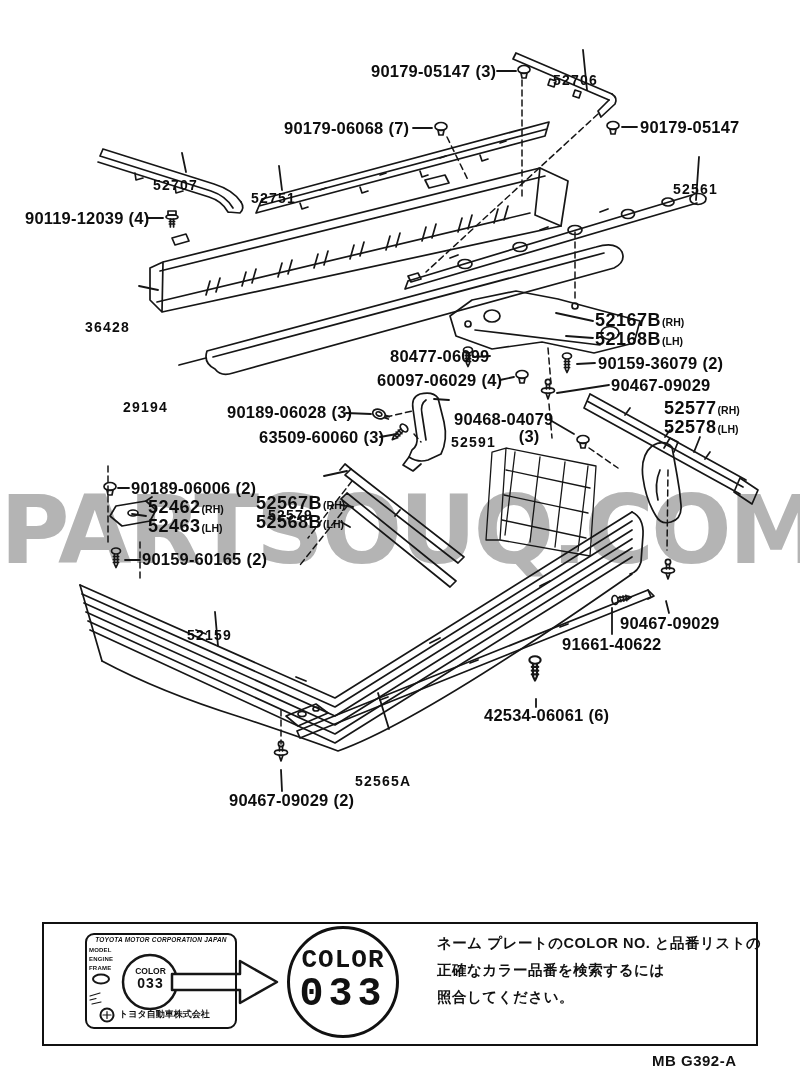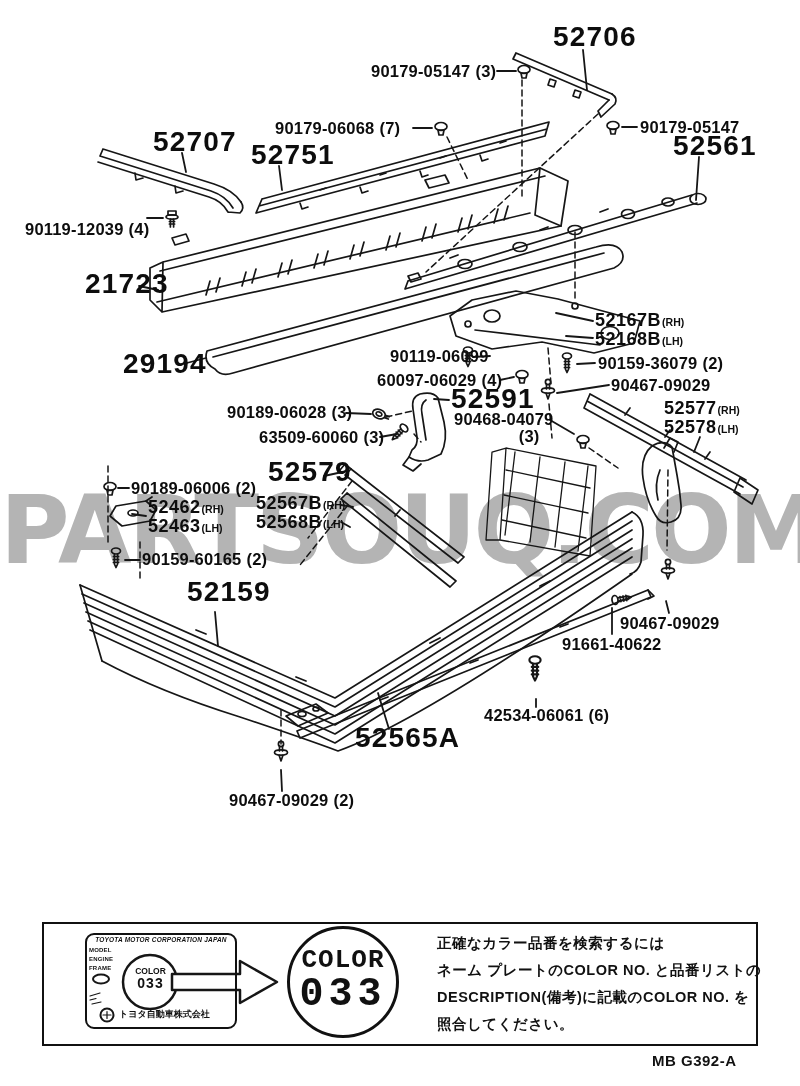--- a/index.html
+++ b/index.html
@@ -4,21 +4,21 @@
 <style>
   html,body{margin:0;padding:0;background:#888;}
   .page{position:relative;width:800px;height:1086px;background:#ffffff;overflow:hidden;
         font-family:"Liberation Sans","DejaVu Sans",sans-serif;}
   .wm{position:absolute;left:0;top:483px;width:800px;z-index:0;
       font-family:"DejaVu Sans",sans-serif;font-weight:800;font-size:95px;line-height:95px;
       letter-spacing:-3px;color:#b4b4b4;text-align:center;white-space:nowrap;}
   svg.art{position:absolute;left:0;top:0;z-index:1;}
   .lbl{position:absolute;z-index:2;font-weight:bold;font-size:16.5px;color:#0d0d0d;
        white-space:nowrap;letter-spacing:.2px;line-height:17px;}
-  .lbl.big{font-size:28px;letter-spacing:1.2px;}
+  .lbl.big{font-size:14px;letter-spacing:1.2px;margin-top:44px;}
   .pair .row{line-height:16.5px;font-size:18px;letter-spacing:.5px;}
   .sfx{font-size:10.5px;letter-spacing:0;margin-left:1px;}
   .qty{margin-left:5px;}
   .two .second{text-align:right;padding-right:14px;line-height:17px;}
   
   .ibox{position:absolute;left:42px;top:922px;width:716px;height:124px;z-index:2;
         border:2.5px solid #111;box-sizing:border-box;background:transparent;}
   .plate{position:absolute;left:85px;top:933px;width:152px;height:96px;z-index:2;
          border:2.5px solid #111;border-radius:9px;box-sizing:border-box;}
   .plate-hdr{position:absolute;left:88px;top:936px;width:146px;z-index:3;text-align:center;
@@ -264,21 +264,21 @@
       <circle cx="107" cy="1015" r="6.5" stroke-width="2"></circle>
       <path d="M103,1015 h8 M107,1011.5 v7" stroke-width="1.2"></path>
       <polygon points="172,974 240,974 240,961 277,982 240,1003 240,990 172,990" fill="#ffffff" stroke-width="2.5"></polygon>
     </g>
   </svg>
 
   <div class="lbl big" style="left:553px;top:28px"><span>52706</span></div>
   <div class="lbl big" style="left:153px;top:133px"><span>52707</span></div>
   <div class="lbl big" style="left:251px;top:146px"><span>52751</span></div>
   <div class="lbl big" style="left:673px;top:137px"><span>52561</span></div>
-  <div class="lbl big" style="left:85px;top:275px"><span>21723</span></div>
+  <div class="lbl big" style="left:85px;top:275px"><span>36428</span></div>
   <div class="lbl big" style="left:123px;top:355px"><span>29194</span></div>
   <div class="lbl big" style="left:451px;top:390px"><span>52591</span></div>
   <div class="lbl big" style="left:268px;top:463px"><span>52579</span></div>
   <div class="lbl big" style="left:187px;top:583px"><span>52159</span></div>
   <div class="lbl big" style="left:355px;top:729px"><span>52565A</span></div>
 
   <div class="lbl pair" style="left:595px;top:312px">
     <div class="row"><span>52167B</span><span class="sfx">(RH)</span></div>
     <div class="row"><span>52168B</span><span class="sfx">(LH)</span></div>
   </div>
@@ -289,24 +289,24 @@
   <div class="lbl pair" style="left:256px;top:495px">
     <div class="row"><span>52567B</span><span class="sfx">(RH)</span></div>
     <div class="row"><span>52568B</span><span class="sfx">(LH)</span></div>
   </div>
   <div class="lbl pair" style="left:148px;top:499px">
     <div class="row"><span>52462</span><span class="sfx">(RH)</span></div>
     <div class="row"><span>52463</span><span class="sfx">(LH)</span></div>
   </div>
 
   <div class="lbl" style="left:371px;top:63px"><span>90179-05147</span><span class="qty">(3)</span></div>
-  <div class="lbl" style="left:275px;top:120px"><span>90179-06068</span><span class="qty">(7)</span></div>
+  <div class="lbl" style="left:284px;top:120px"><span>90179-06068</span><span class="qty">(7)</span></div>
   <div class="lbl" style="left:640px;top:119px"><span>90179-05147</span></div>
-  <div class="lbl" style="left:25px;top:221px"><span>90119-12039</span><span class="qty">(4)</span></div>
-  <div class="lbl" style="left:390px;top:348px"><span>90119-06099</span></div>
+  <div class="lbl" style="left:25px;top:210px"><span>90119-12039</span><span class="qty">(4)</span></div>
+  <div class="lbl" style="left:390px;top:348px"><span>80477-06099</span></div>
   <div class="lbl" style="left:598px;top:355px"><span>90159-36079</span><span class="qty">(2)</span></div>
   <div class="lbl" style="left:377px;top:372px"><span>60097-06029</span><span class="qty">(4)</span></div>
   <div class="lbl" style="left:611px;top:377px"><span>90467-09029</span></div>
   <div class="lbl" style="left:227px;top:404px"><span>90189-06028</span><span class="qty">(3)</span></div>
   <div class="lbl two" style="left:454px;top:411px">
     <div><span>90468-04079</span></div>
     <div class="second"><span>(3)</span></div>
   </div>
   <div class="lbl" style="left:259px;top:429px"><span>63509-60060</span><span class="qty">(3)</span></div>
   <div class="lbl" style="left:131px;top:480px"><span>90189-06006</span><span class="qty">(2)</span></div>
@@ -326,21 +326,20 @@
   <div class="pcolor-lbl">COLOR</div>
   <div class="pcolor-val">033</div>
   <div class="pcompany">トヨタ自動車株式会社</div>
 
   <div class="bigcircle">
     <div class="c1">COLOR</div>
     <div class="c2">033</div>
   </div>
 
   <div class="note">
+    <div>ネーム プレートのCOLOR NO. と品番リストの</div>
     <div>正確なカラー品番を検索するには</div>
-    <div>ネーム プレートのCOLOR NO. と品番リストの</div>
-    <div>DESCRIPTION(備考)に記載のCOLOR NO. を</div>
     <div>照合してください。</div>
   </div>
 
   <div class="pagecode">MB G392-A</div>
 
 </div>
 
 </body></html>

